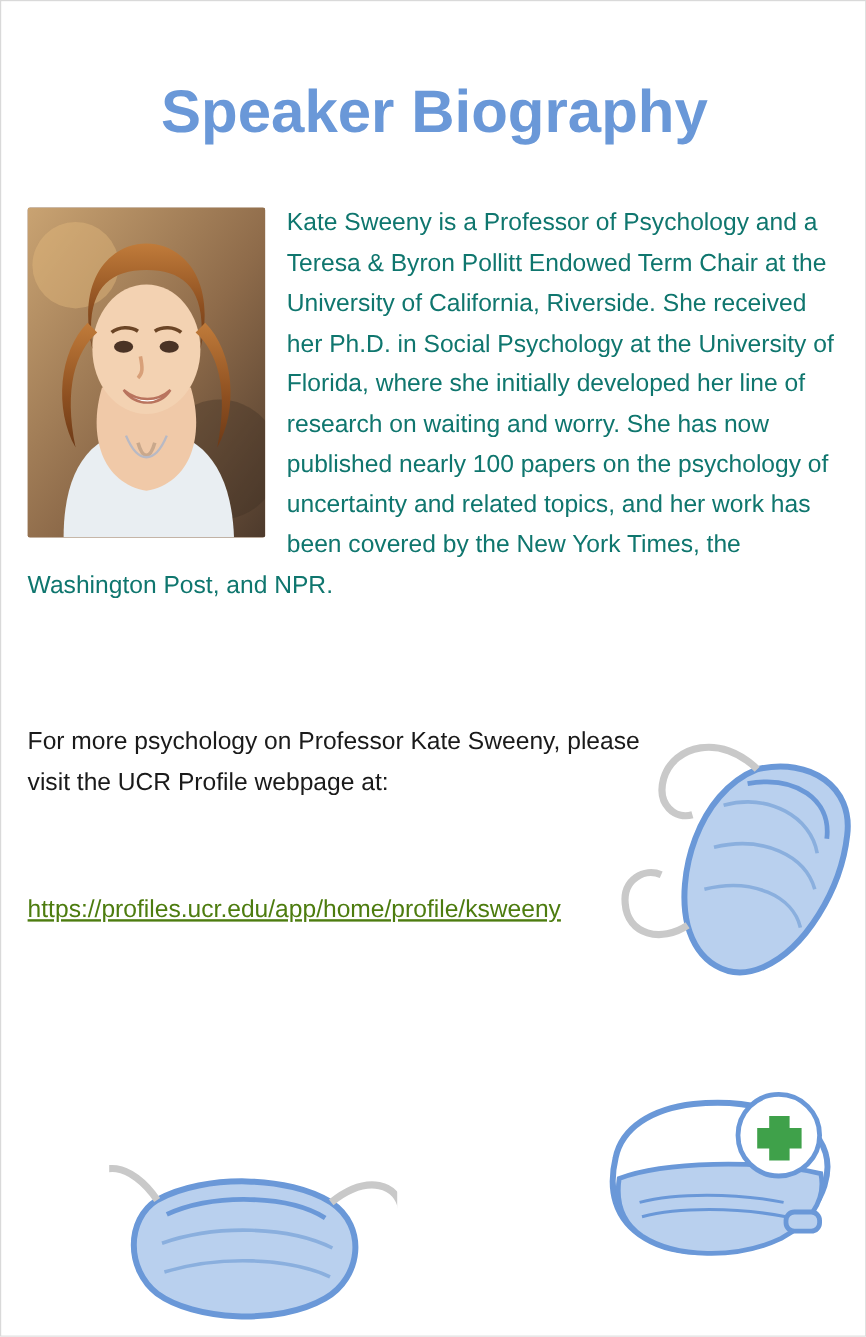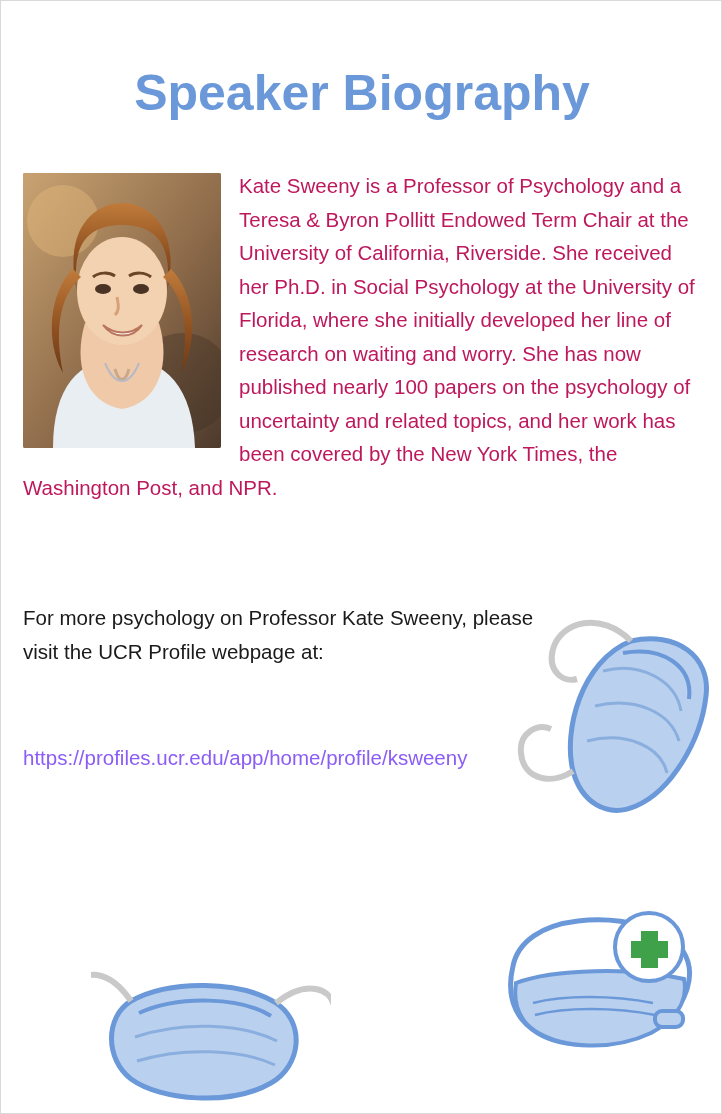--- a/index.html
+++ b/index.html
@@ -40,21 +40,21 @@
     letter-spacing: 0px;
     line-height: 60px;
   }
   .bio-block {
     position: absolute;
     left: 22px;
     top: 168px;
     width: 678px;
     font-size: 20.5px;
     line-height: 33.5px;
-    color: #be185d;
+    color: #0f766e;
     text-align: left;
   }
   .portrait {
     float: left;
     width: 198px;
     height: 275px;
     margin: 4px 18px 2px 0;
     border-radius: 2px;
     overflow: hidden;
     position: relative;
@@ -72,21 +72,22 @@
     line-height: 33.5px;
     color: #1a1a1a;
   }
   .link {
     position: absolute;
     left: 22px;
     top: 740px;
     width: 540px;
     font-size: 20.5px;
     line-height: 33.5px;
-    color: #8b5cf6;
+    color: #4d7c0f;
+    text-decoration: underline;
     word-break: break-all;
     cursor: pointer;
   }
   .decor {
     position: absolute;
     pointer-events: none;
   }
   .mask-right {
     right: -8px;
     top: 600px;

